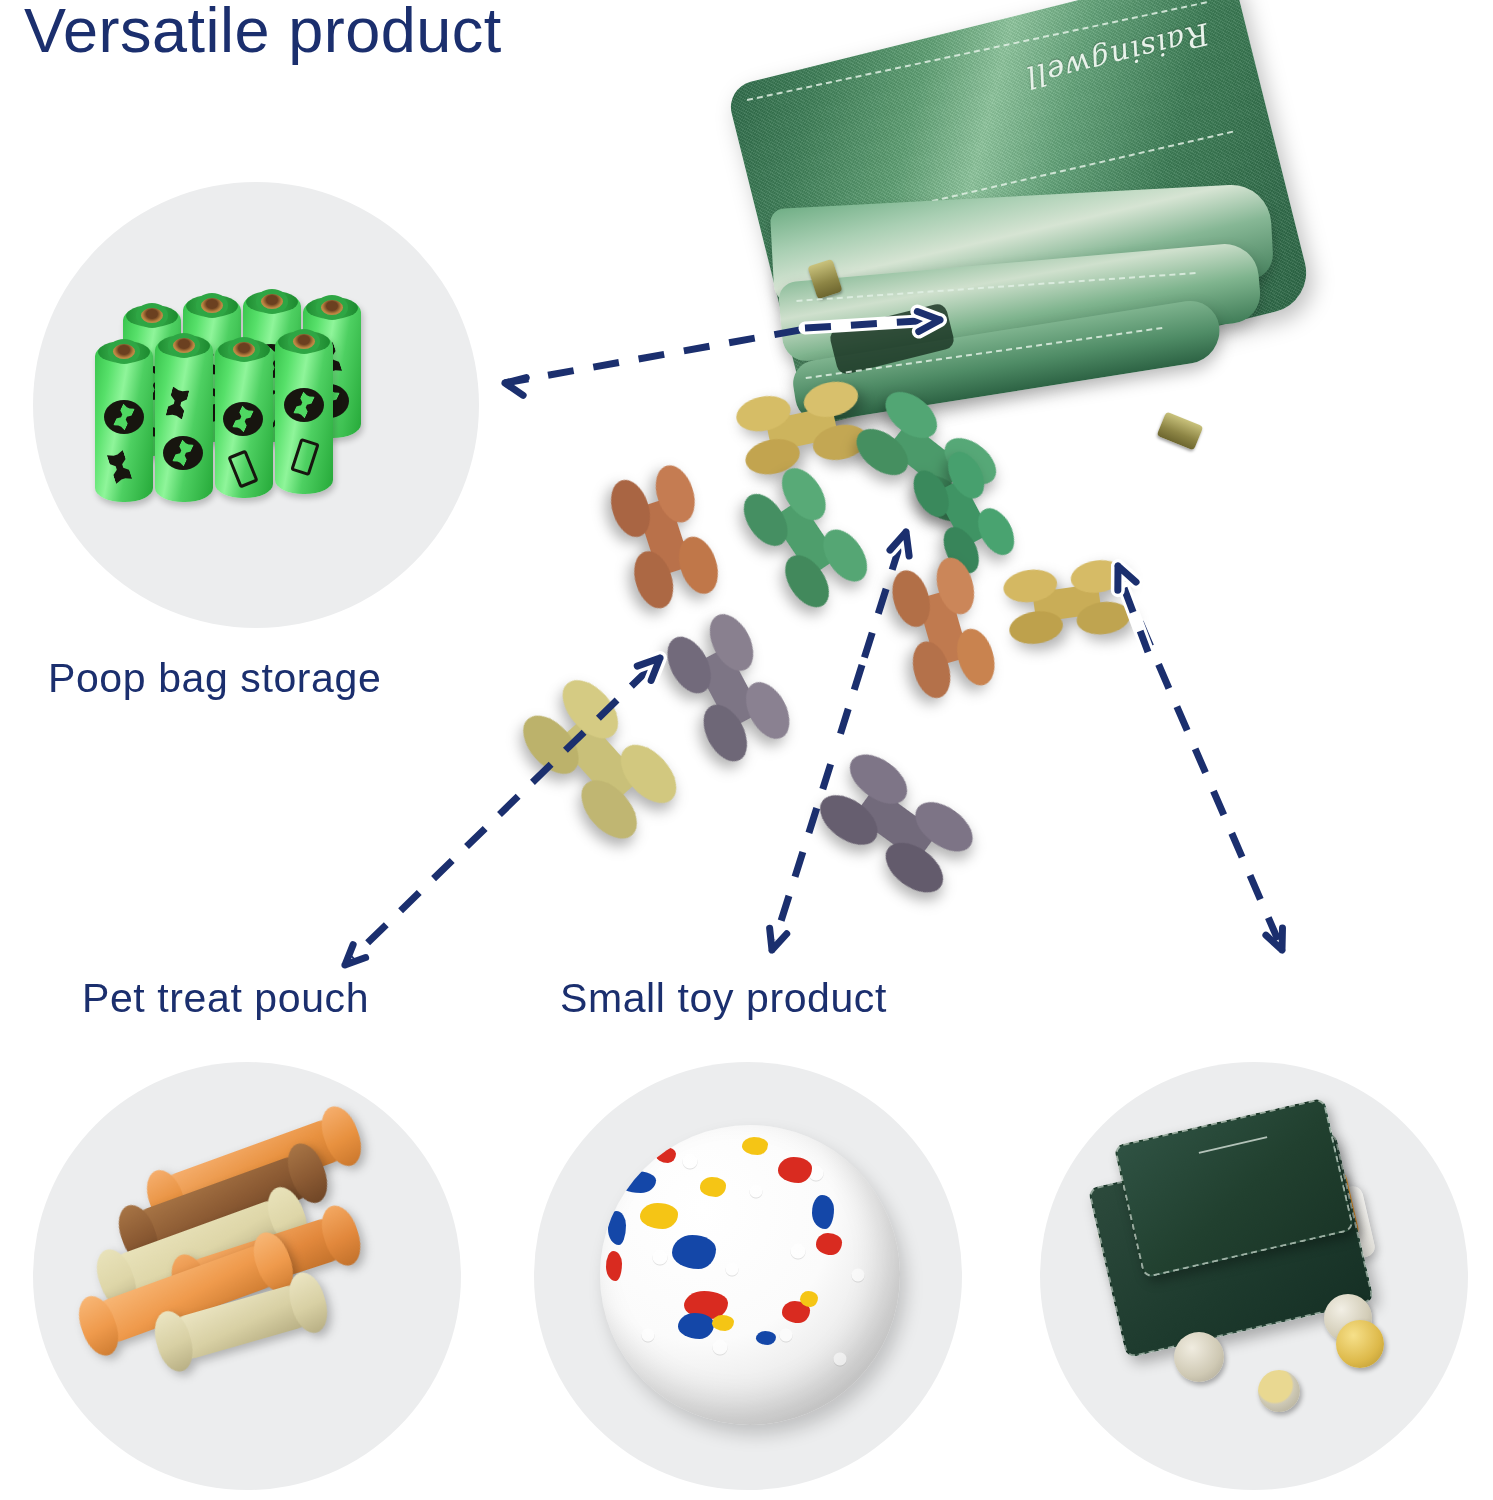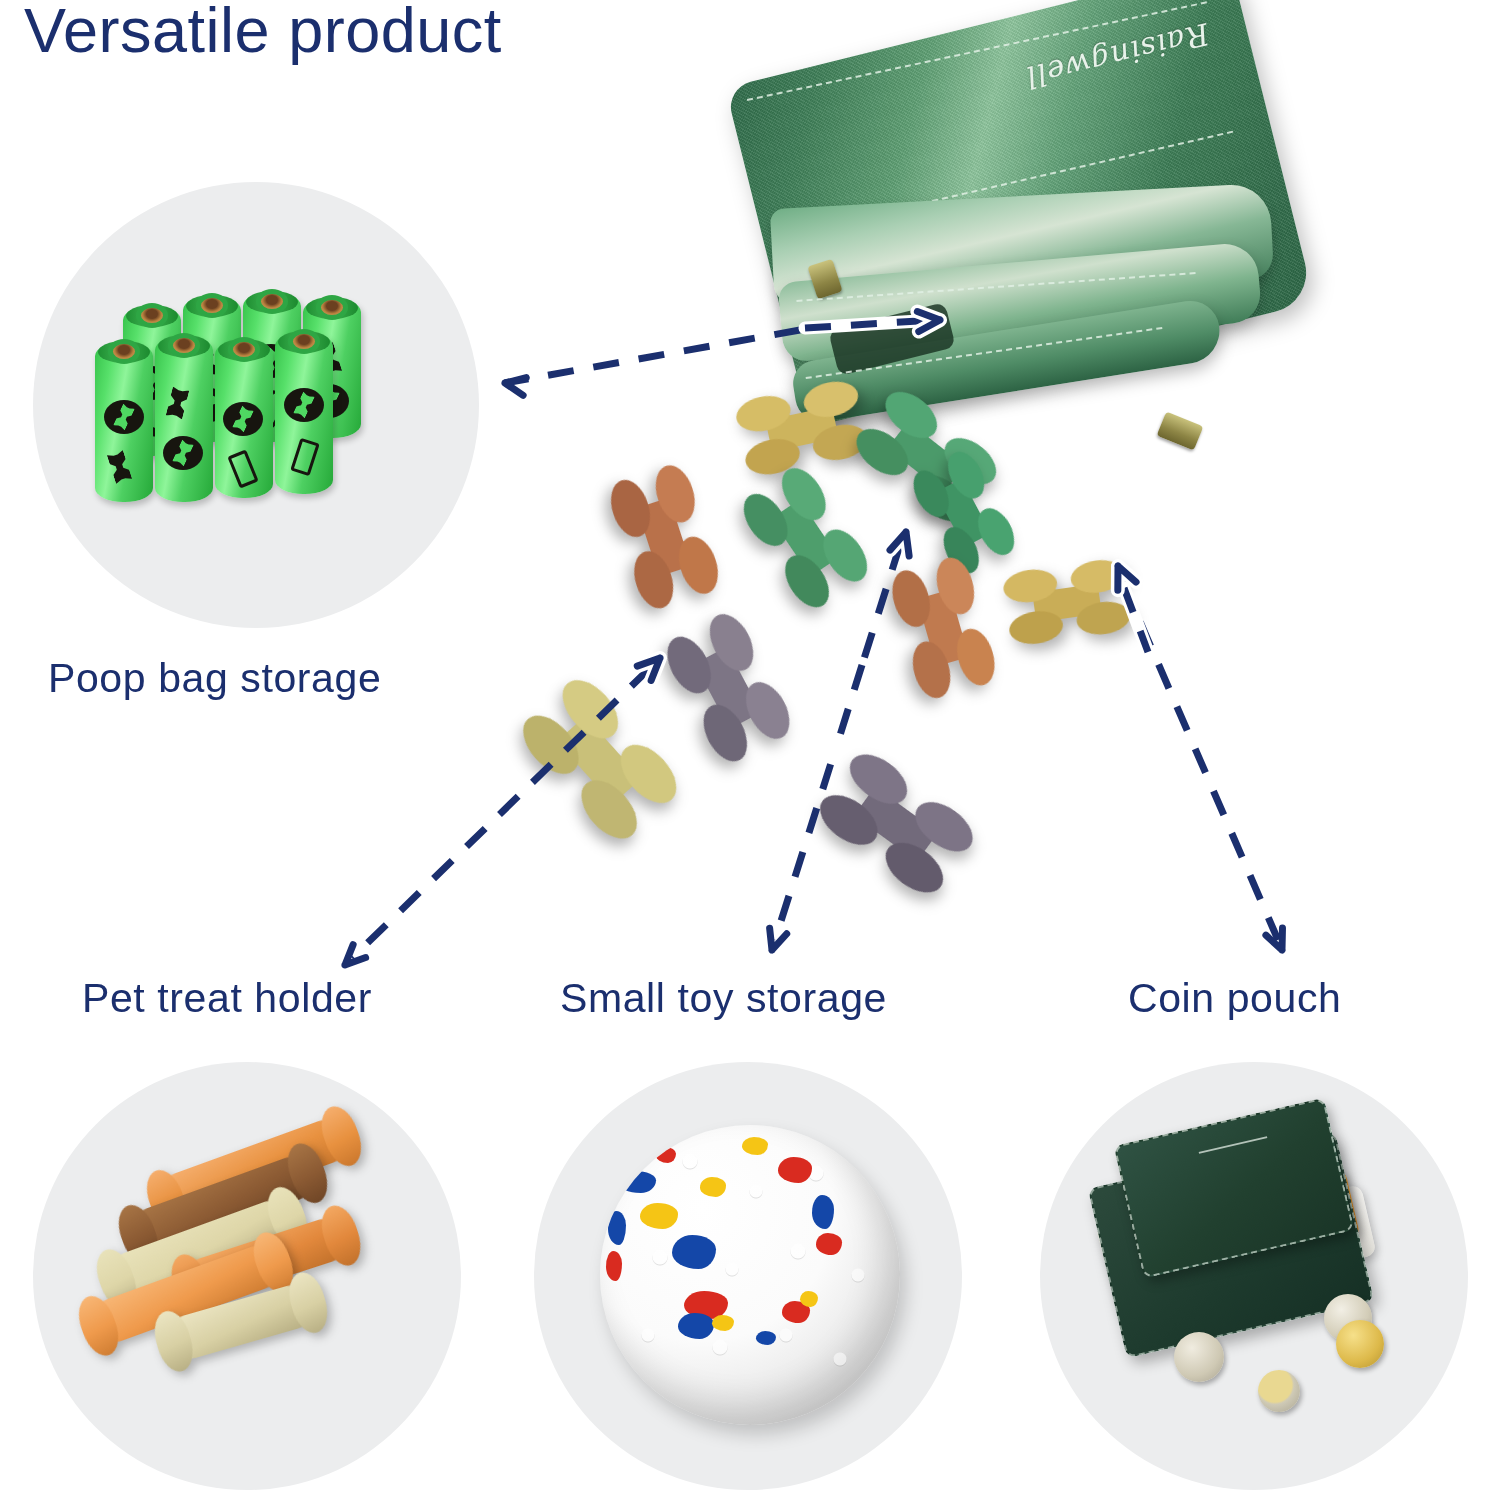--- a/index.html
+++ b/index.html
@@ -382,23 +382,22 @@
       <g transform="translate(1282,950) rotate(67)">
           <use href="#ah"></use>
         </g>
       <g transform="translate(1118,566) rotate(-114)">
         <path d="M0,0 L-22,-10 M0,0 L-22,10" fill="none" stroke="#ffffff" stroke-width="14" stroke-linecap="round"></path>
         <path d="M0,0 L-22,-10 M0,0 L-22,10" fill="none" stroke="#1b2f6e" stroke-width="7" stroke-linecap="round"></path>
       </g>
     </g>
   </svg>
 
-  <div class="caption cap-treat">Pet treat holder</div>
-  <div class="caption cap-toy">Small toy storage</div>
-  <div class="caption cap-coin">Coin pouch</div>
+  <div class="caption cap-treat">Pet treat pouch</div>
+  <div class="caption cap-toy">Small toy product</div>
 
   <div class="circle c-treat">
     <div class="rawwrap" style="left:37px;top:68px;">
       <div class="raw" style="left:86px;top:16px;width:196px;transform:rotate(-20deg);
            background:linear-gradient(170deg,#f6b070,#e8913f 55%,#c9762c);"></div>
       <div class="raw" style="left:58px;top:52px;width:190px;transform:rotate(-20deg);
            background:linear-gradient(170deg,#a97646,#8b5a33 55%,#6d4425);"></div>
       <div class="raw" style="left:36px;top:96px;width:192px;transform:rotate(-20deg);
            background:linear-gradient(170deg,#e9e3bb,#ded6a8 55%,#bdb489);"></div>
       <div class="raw" style="left:112px;top:108px;width:168px;transform:rotate(-18deg);

